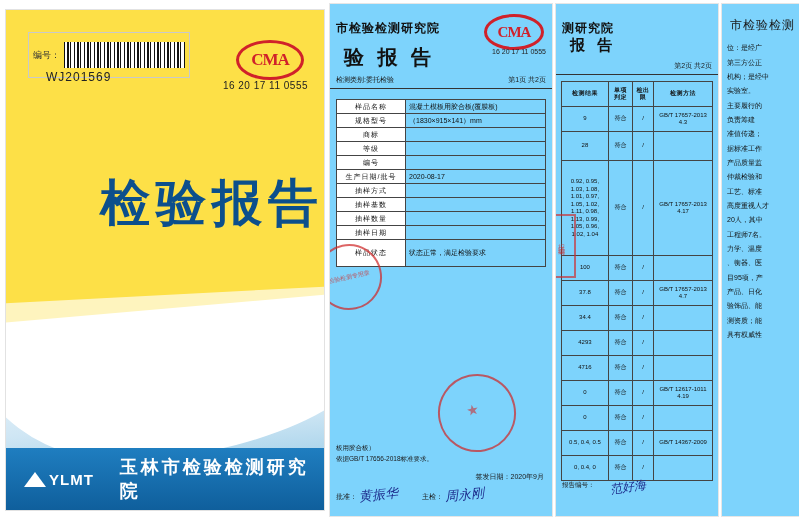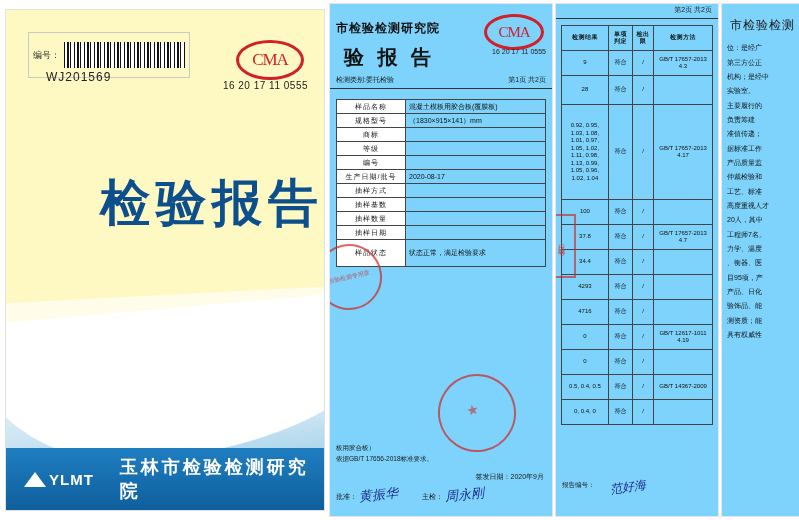--- a/index.html
+++ b/index.html
@@ -7,21 +7,21 @@
     width:799px;height:520px;
     background:#ffffff;
     font-family:"Liberation Sans", sans-serif;
     overflow:hidden;
   }
   .sheet{position:absolute;top:0;left:0;width:799px;height:520px;}
 
   
   .cover{
     position:absolute;left:6px;top:10px;width:318px;height:500px;
-    background:#fef9c3;
+    background:#fde047;
     box-shadow:0 0 0 1px #e2e2e2;
     overflow:hidden;
   }
   .cover-bg-band{
     position:absolute;left:0;bottom:0;width:100%;height:140px;
     background:linear-gradient(175deg,#eef6fb 0%,#cfe6f4 40%,#9fcfe9 75%,#2f7fbf 100%);
   }
   .cover-bg-wave{
     position:absolute;left:-40px;bottom:52px;width:420px;height:150px;
     background:#ffffff;
@@ -64,21 +64,21 @@
   }
   .barcode-num{
     position:absolute;left:40px;top:60px;font-size:12px;color:#222;letter-spacing:1px;
   }
   .ma-badge{
     position:absolute;right:26px;top:30px;width:62px;height:34px;
   }
   .ma-oval{
     width:62px;height:34px;border:3px solid #d0212a;border-radius:50%;
     display:flex;align-items:center;justify-content:center;
-    color:#d0212a;font-weight:normal;font-size:17px;letter-spacing:-1px;
+    color:#d0212a;font-weight:bold;font-size:17px;letter-spacing:-1px;
     font-family:"Liberation Serif", serif;
   }
   .ma-code{
     position:absolute;right:16px;top:70px;font-size:10px;color:#222;letter-spacing:.5px;
   }
   .cover-title{
     position:absolute;left:0;top:160px;width:100%;text-align:right;
     font-size:50px;letter-spacing:6px;color:#0c4f8c;font-weight:bold;
     font-family:"DejaVu Sans", sans-serif;
   }
@@ -286,20 +286,24 @@
         <span class="sign-hand">黄振华</span>
       </div>
       <div class="sign-r">
         <span>主检：</span>
         <span class="sign-hand">周永刚</span>
       </div>
     </div>
   </div>
 
   <div class="page p3">
+    <div class="p-head" style="height:56px">
+      <div class="p-head-cn">测研究院</div>
+      <div class="p-head-title" style="top:32px;font-size:15px">报 告</div>
+    </div>
     <div class="p-sub">
       <span class="p-sub-right">第2页 共2页</span>
     </div>
 
     <table class="data">
       <colgroup>
         <col style="width:31%">
           <col style="width:16%">
           <col style="width:14%">
           <col style="width:39%">

